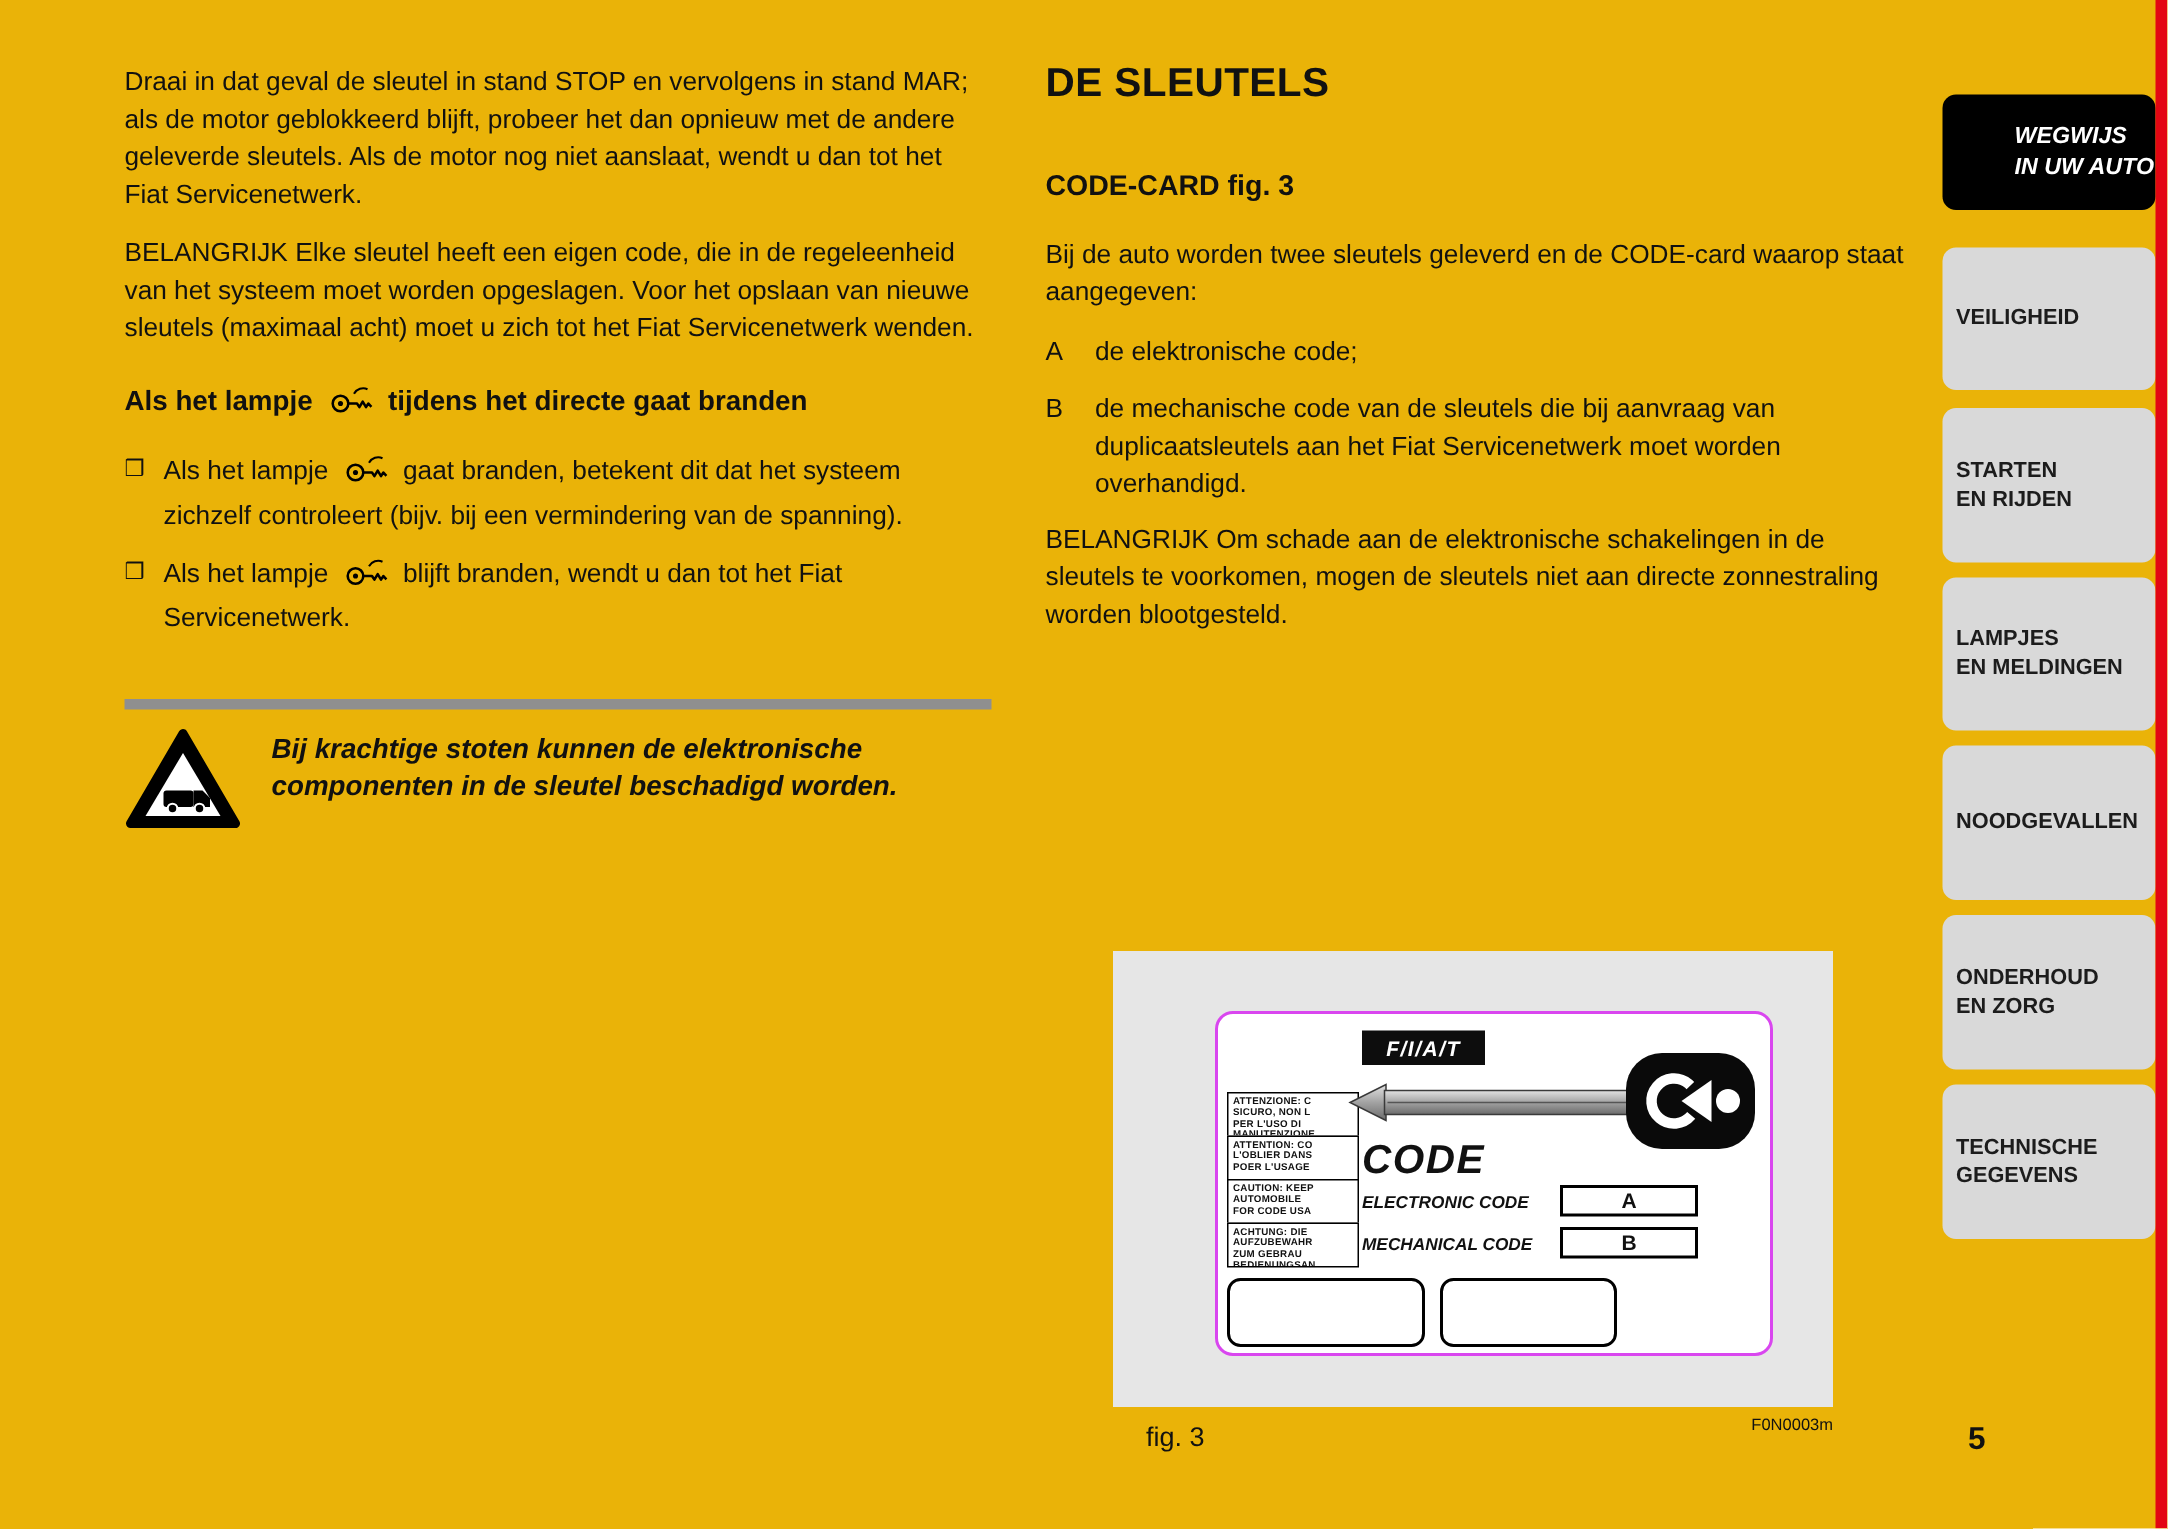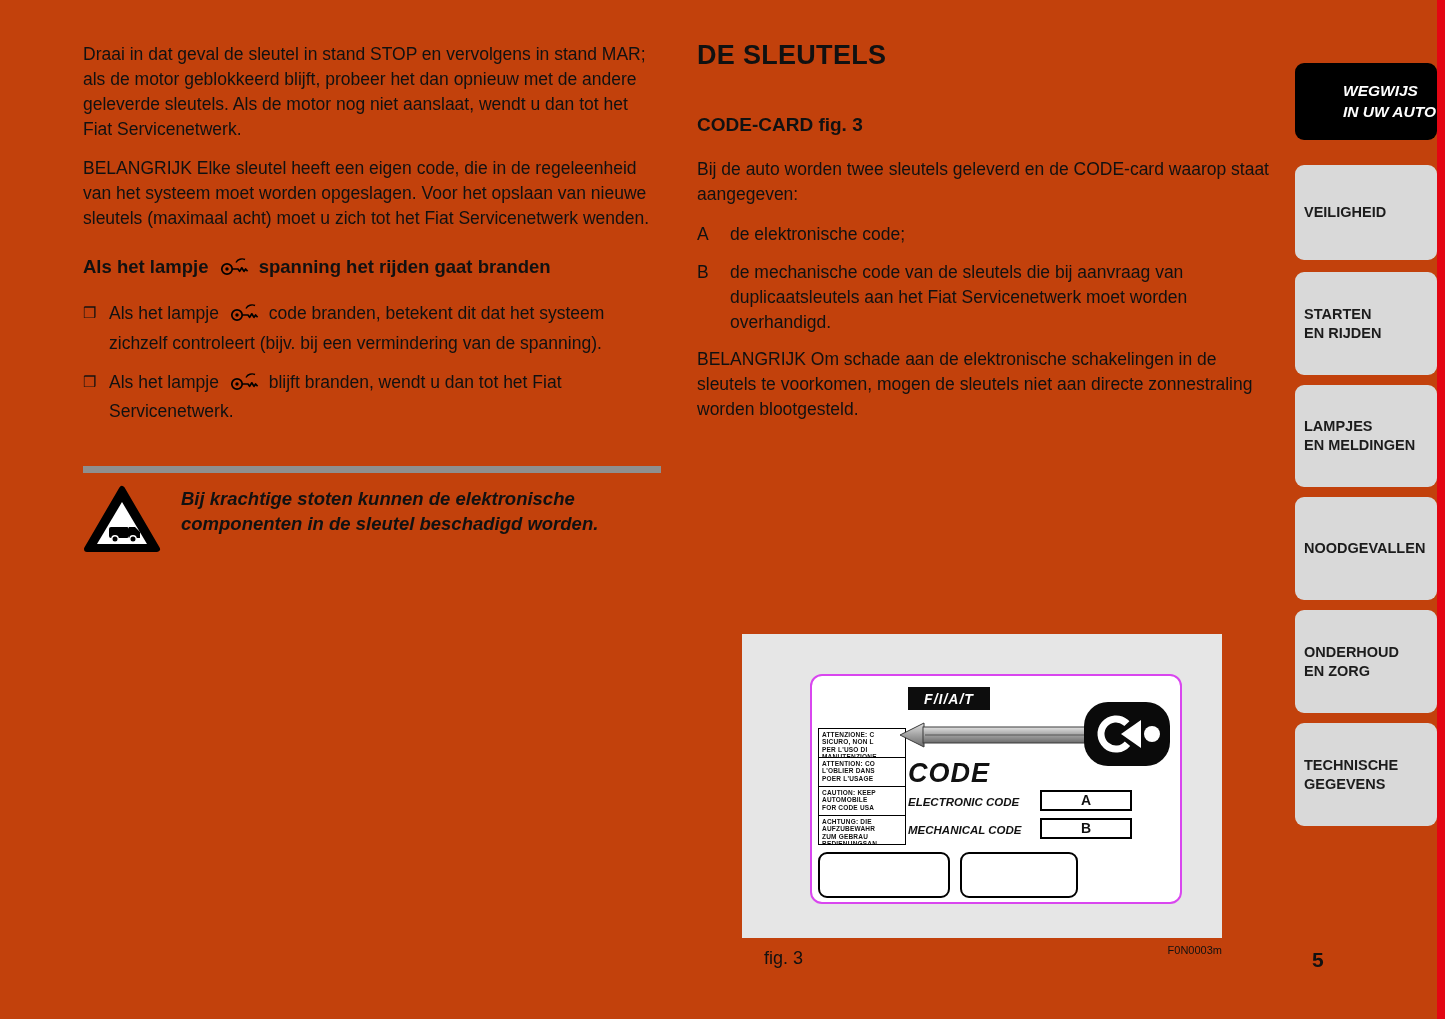--- a/index.html
+++ b/index.html
@@ -1,19 +1,19 @@
 <!DOCTYPE html>
 <html><head>
 <meta charset="utf-8">
 <style>
   * { margin:0; padding:0; box-sizing:border-box; }
   html,body { background:#ffffff; }
   body { font-family:"Liberation Sans", sans-serif; color:#111; }
 
-  .page { position:relative; width:1445px; height:1019px; background:#c2410c; overflow:hidden; }
+  .page { position:relative; width:1445px; height:1019px; background:#eab308; overflow:hidden; }
 
   
   .left-col { position:absolute; left:83px; top:42px; width:578px; font-size:17.5px; line-height:1.42; }
   .para { margin-bottom:15px; text-align:left; }
   .inline-head { font-size:18.5px; font-weight:bold; margin:24px 0 16px; line-height:1.35; }
   .bullet { display:flex; margin-bottom:14px; }
   .bullet-mark { width:26px; flex:none; font-size:15px; padding-top:1px; }
   .bullet-text { flex:1; }
   .key-icon { display:inline-block; vertical-align:-5px; margin:0 5px; }
 
@@ -71,36 +71,36 @@
     <h3 class="inline-head">
       <span>Als het lampje</span>
       <span class="key-icon">
         <svg width="30" height="22" viewBox="0 0 30 22">
           <circle cx="8" cy="13" r="5.2" fill="none" stroke="#000" stroke-width="1.7"></circle>
           <circle cx="8" cy="13" r="1.7" fill="#000"></circle>
           <path d="M13.5 13 h5.5 l1.6 2.4 2.2-3.6 2.2 3.6 1.6-2.4 2 2.2" fill="none" stroke="#000" stroke-width="1.7" stroke-linejoin="round"></path>
           <path d="M17 6.5 a7 7 0 0 1 9-3" fill="none" stroke="#000" stroke-width="1.4"></path>
         </svg>
       </span>
-      <span>spanning het rijden gaat branden</span>
+      <span>tijdens het directe gaat branden</span>
     </h3>
 
     <div class="bullet">
       <span class="bullet-mark">❒</span>
       <div class="bullet-text">
         <span>Als het lampje</span>
         <span class="key-icon">
           <svg width="30" height="22" viewBox="0 0 30 22">
             <circle cx="8" cy="13" r="5.2" fill="none" stroke="#000" stroke-width="1.7"></circle>
             <circle cx="8" cy="13" r="1.7" fill="#000"></circle>
             <path d="M13.5 13 h5.5 l1.6 2.4 2.2-3.6 2.2 3.6 1.6-2.4 2 2.2" fill="none" stroke="#000" stroke-width="1.7" stroke-linejoin="round"></path>
             <path d="M17 6.5 a7 7 0 0 1 9-3" fill="none" stroke="#000" stroke-width="1.4"></path>
           </svg>
         </span>
-        <span>code branden, betekent dit dat het systeem zichzelf controleert (bijv. bij een vermindering van de spanning).</span>
+        <span>gaat branden, betekent dit dat het systeem zichzelf controleert (bijv. bij een vermindering van de spanning).</span>
       </div>
     </div>
 
     <div class="bullet">
       <span class="bullet-mark">❒</span>
       <div class="bullet-text">
         <span>Als het lampje</span>
         <span class="key-icon">
           <svg width="30" height="22" viewBox="0 0 30 22">
             <circle cx="8" cy="13" r="5.2" fill="none" stroke="#000" stroke-width="1.7"></circle>

